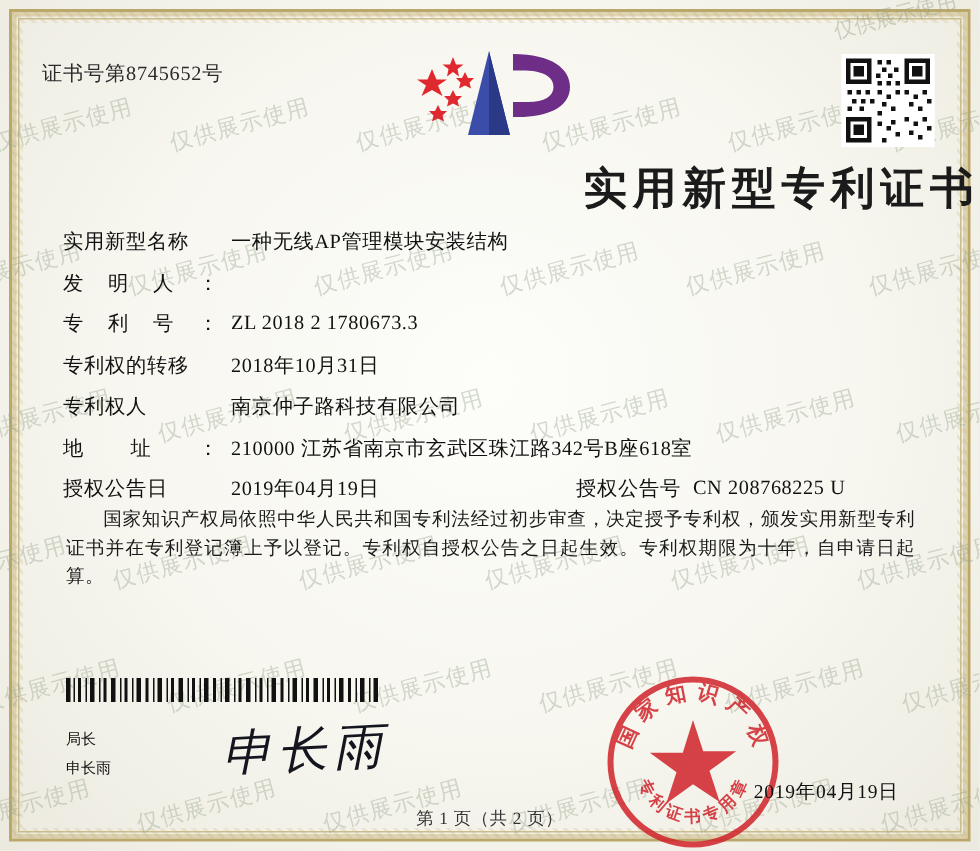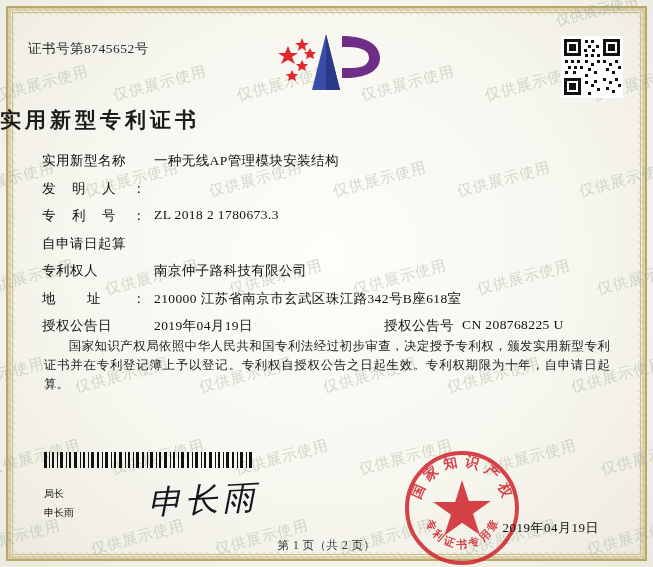--- a/index.html
+++ b/index.html
@@ -64,22 +64,22 @@
   .logo svg{display:block;}
   
   .qr{
     position:absolute;right:30px;top:36px;width:62px;height:62px;
     background:#fff;
   }
   .qr svg{display:block;}
 
   .title{
     position:absolute;left:0;right:0;top:106px;
-    text-align:left;
-    font-size:21px;
+    text-align:right;
+    font-size:29px;
     font-weight:bold;
     letter-spacing:4px;
     color:#1b1b1b;
     font-family:"Liberation Serif", serif;
   }
 
   .fields{
     position:absolute;left:42px;top:152px;width:570px;
     font-size:13.5px;color:#111;
   }
@@ -306,21 +306,22 @@
         <div class="flabel spread" style="width:104px;flex:0 0 104px;padding-right:8px;">
           <span>专</span>
           <span>利</span>
           <span>号</span>
           <span>：</span>
         </div>
         <div class="fvalue">ZL 2018 2 1780673.3</div>
       </div>
 
       <div class="frow">
-        <div class="flabel">自申请日起算</div>
+        <div class="flabel">专利权的转移</div>
+        <div class="fvalue">2018年10月31日</div>
       </div>
 
       <div class="frow">
         <div class="flabel">专利权人</div>
         <div class="fvalue">南京仲子路科技有限公司</div>
       </div>
 
       <div class="frow">
         <div class="flabel spread" style="width:104px;flex:0 0 104px;padding-right:8px;">
           <span>地</span>

